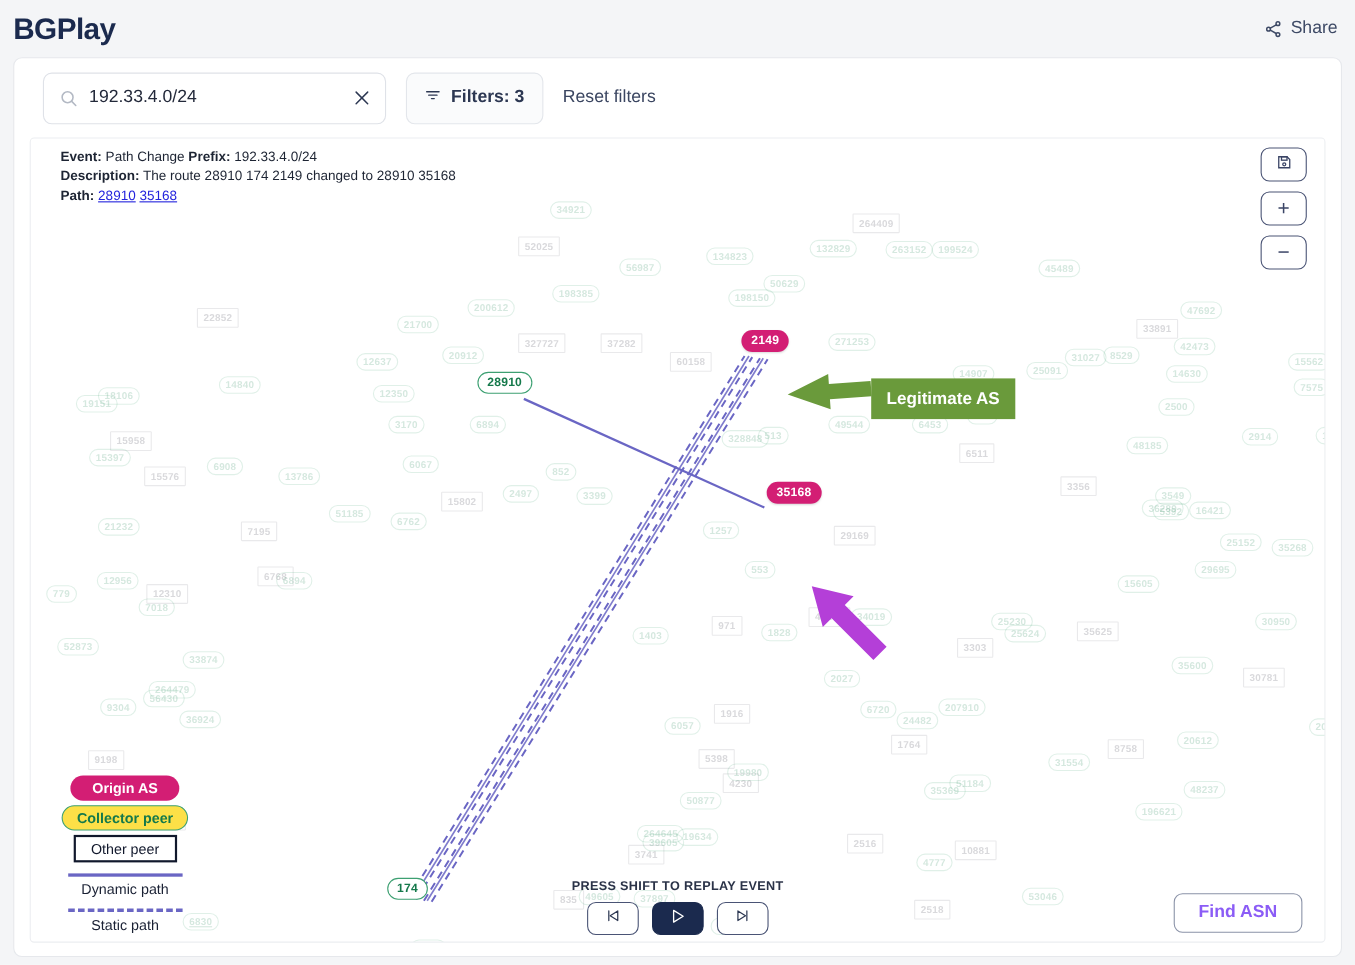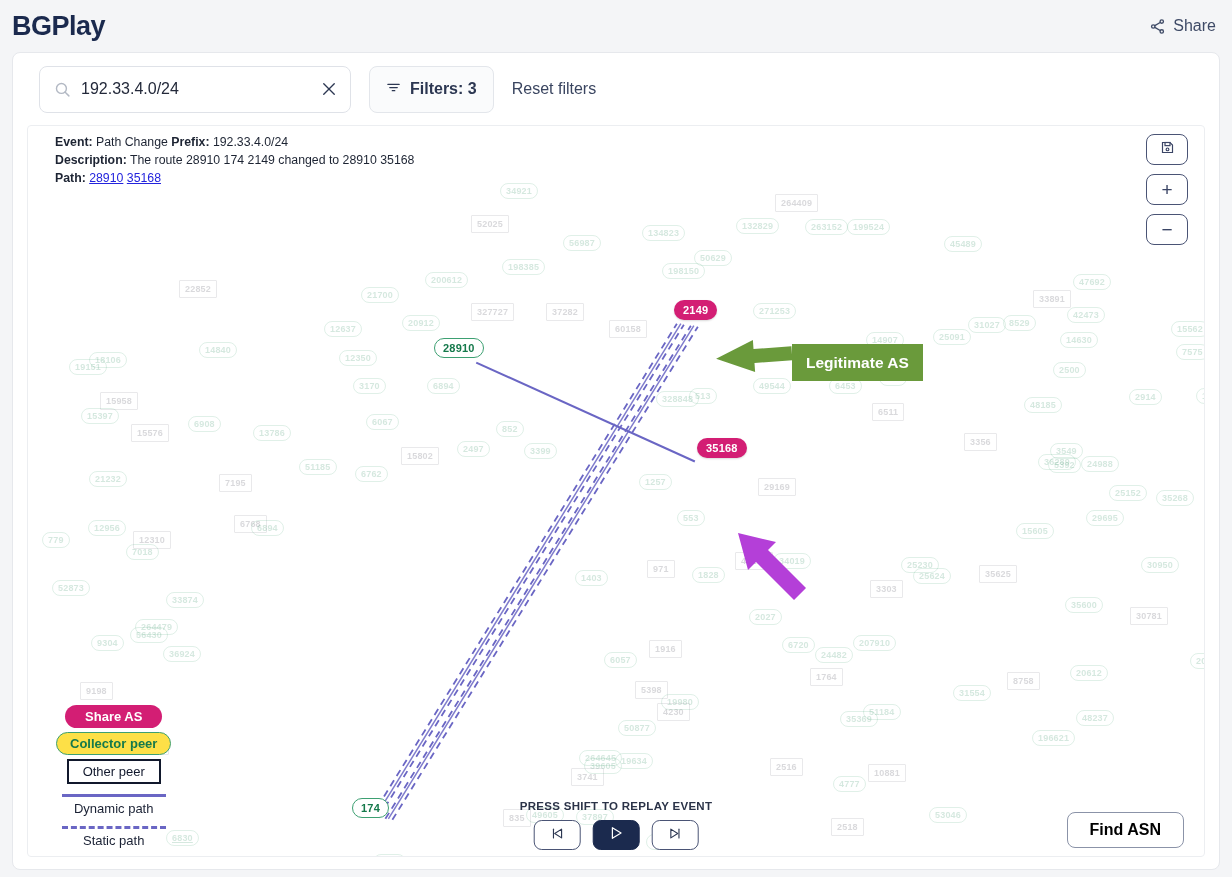--- a/index.html
+++ b/index.html
@@ -182,21 +182,21 @@
   .pbtn {
     width: 47px; height: 30px; border-radius: 8px; border: 1.6px solid #4a5475;
     background: #fff; display: flex; align-items: center; justify-content: center;
     cursor: pointer;
   }
   .pbtn.primary { background: #1b2a4e; border-color: #1b2a4e; }
 
   #find-asn {
     position: absolute; right: 20px; bottom: 8px; z-index: 7;
     border: 1.6px solid #8b93a8; border-radius: 8px; background: #fff;
-    padding: 8px 22px; font-size: 16px; font-weight: bold; color: #000000;
+    padding: 8px 22px; font-size: 16px; font-weight: bold; color: #8b5cf6;
     cursor: pointer;
   }
 </style>
 </head>
 <body>
 
 <div id="topbar">
   <div id="brand">BGPlay</div>
   <div id="share-btn">
     <span>
@@ -306,21 +306,21 @@
       </g>
 
       <g transform="translate(0,0)">
         <polygon points="710,407 748,416 740,424 778,462 766,474 728,436 720,444" fill="#b43fd8"></polygon>
       </g>
     </svg>
 
     <div class="annot" id="annot-legit">Legitimate AS</div>
 
     <div id="legend">
-      <div class="lg-origin">Share AS</div>
+      <div class="lg-origin">Origin AS</div>
       <div class="lg-collector">Collector peer</div>
       <div class="lg-other">Other peer</div>
       <div class="lg-line-dyn"></div>
       <div class="lg-text">Dynamic path</div>
       <div class="lg-line-sta"></div>
       <div class="lg-text">Static path</div>
     </div>
 
     <div id="player">
       <div id="replay-hint">PRESS SHIFT TO REPLAY EVENT</div>
@@ -408,21 +408,21 @@
         <div class="node other" style="left: 103px; top: 298px;">15576</div>
         <div class="node peer" style="left: 225px; top: 299px;">13786</div>
         <div class="node other" style="left: 936px; top: 307px;">3356</div>
         <div class="node peer" style="left: 468px; top: 295px;">852</div>
         <div class="node peer" style="left: 1022px; top: 317px;">3549</div>
         <div class="node peer" style="left: 1010px; top: 328px;">36289</div>
         <div class="node peer" style="left: 1020px; top: 331px;">5392</div>
         <div class="node other" style="left: 373px; top: 321px;">15802</div>
         <div class="node peer" style="left: 429px; top: 315px;">2497</div>
         <div class="node peer" style="left: 496px; top: 317px;">3399</div>
-        <div class="node peer" style="left: 1053px; top: 330px;">24988</div>
+        <div class="node peer" style="left: 1053px; top: 330px;">16421</div>
         <div class="node peer" style="left: 271px; top: 333px;">51185</div>
         <div class="node peer" style="left: 61px; top: 345px;">21232</div>
         <div class="node other" style="left: 191px; top: 348px;">7195</div>
         <div class="node peer" style="left: 611px; top: 348px;">1257</div>
         <div class="node other" style="left: 730px; top: 352px;">29169</div>
         <div class="node peer" style="left: 1081px; top: 359px;">25152</div>
         <div class="node peer" style="left: 1128px; top: 364px;">35268</div>
         <div class="node peer" style="left: 327px; top: 340px;">6762</div>
         <div class="node peer" style="left: 1058px; top: 384px;">29695</div>
         <div class="node peer" style="left: 649px; top: 384px;">553</div>

